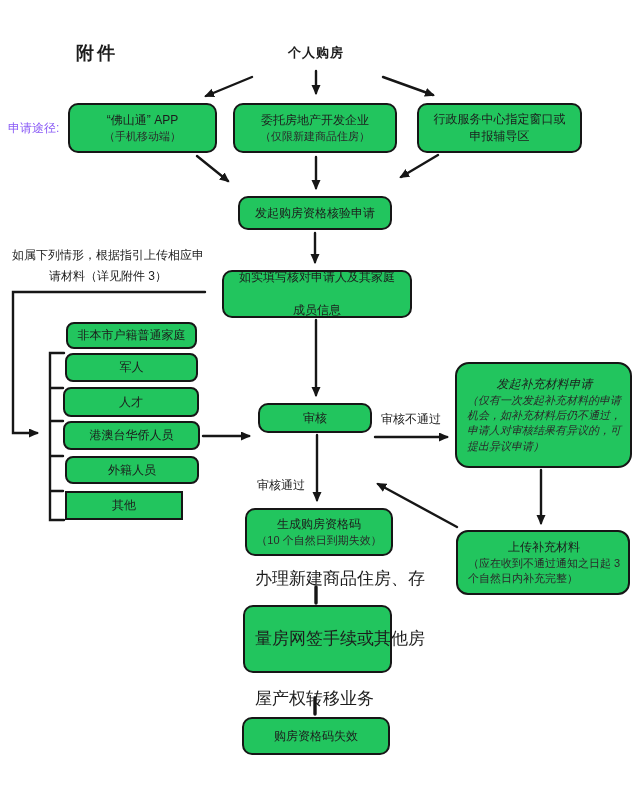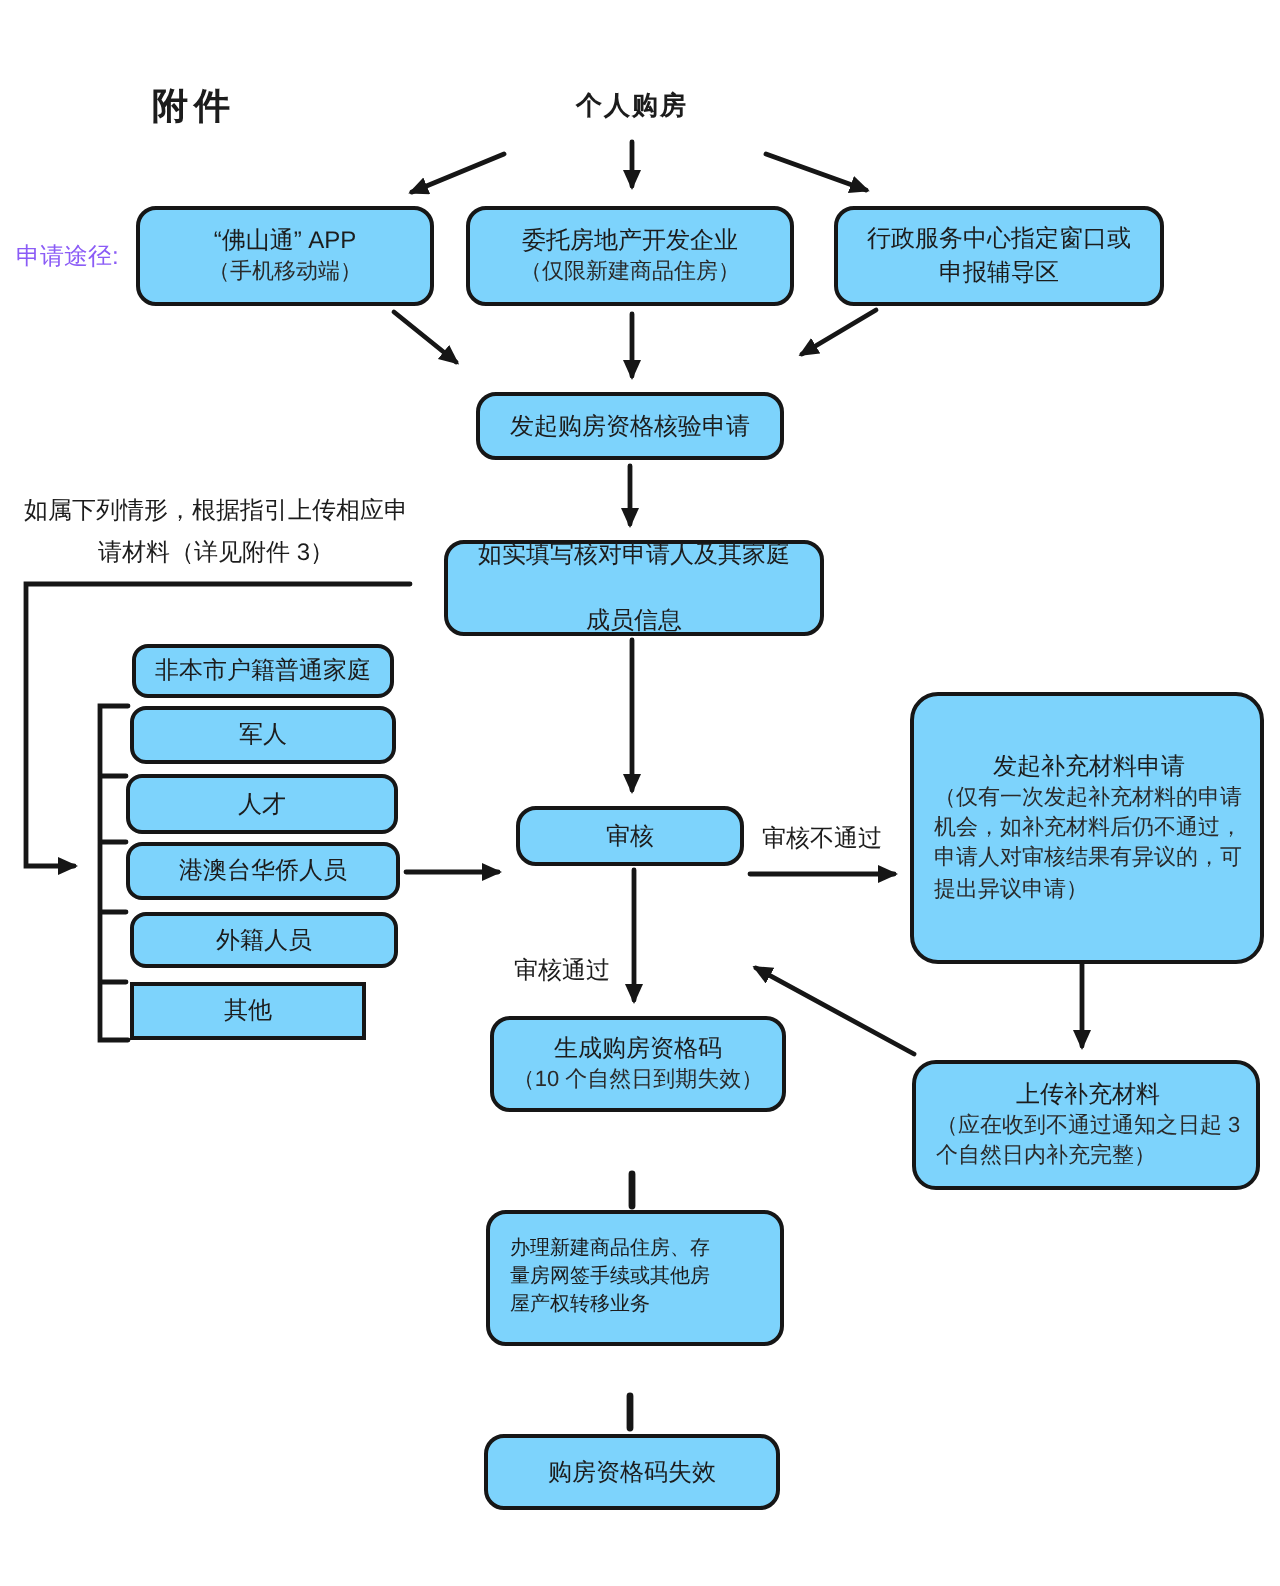--- a/index.html
+++ b/index.html
@@ -4,21 +4,21 @@
 <style>
   html,body{margin:0;padding:0;background:#ffffff;}
   #stage{
     position:relative;width:640px;height:793px;background:#ffffff;overflow:hidden;
     font-family:"Liberation Sans","DejaVu Sans",sans-serif;color:#1c1c1c;
   }
   .abs{position:absolute;}
   #connectors{position:absolute;left:0;top:0;width:640px;height:793px;}
   .node{
     position:absolute;box-sizing:border-box;border:2px solid #161616;border-radius:10px;
-    background:#7dd3fc;display:flex;flex-direction:column;align-items:center;justify-content:center;
+    background:#22c55e;display:flex;flex-direction:column;align-items:center;justify-content:center;
     text-align:center;font-size:12px;line-height:1.4;
   }
   .node .ln{white-space:nowrap;}
   .node .sub{font-size:11px;color:#2a2a2a;}
   .node.left-align{align-items:flex-start;text-align:left;padding:5px 8px 5px 10px;}
   .node.left-align .title{align-self:center;}
   .doc-title{font-size:18px;font-weight:bold;letter-spacing:3px;}
   .start-label{font-size:13px;font-weight:bold;letter-spacing:1px;}
   .side-label{font-size:12px;color:#8b5cf6;white-space:nowrap;}
   .annotation{width:206px;text-align:center;font-size:12px;line-height:21px;}
@@ -111,40 +111,40 @@
   <div class="node" style="left:63px;top:421px;width:137px;height:29px;border-radius:8px;">
     <div class="ln">港澳台华侨人员</div>
   </div>
   <div class="node" style="left:65px;top:456px;width:134px;height:28px;border-radius:8px;">
     <div class="ln">外籍人员</div>
   </div>
   <div class="node" style="left:65px;top:491px;width:118px;height:29px;border-radius:0;">
     <div class="ln">其他</div>
   </div>
 
-  <div class="node left-align" style="left:455px;top:346px;width:177px;height:136px;border-radius:14px;">
+  <div class="node left-align" style="left:455px;top:362px;width:177px;height:106px;border-radius:14px;font-style:italic;">
     <div class="ln title">发起补充材料申请</div>
     <div class="ln sub">（仅有一次发起补充材料的申请</div>
     <div class="ln sub">机会，如补充材料后仍不通过，</div>
     <div class="ln sub">申请人对审核结果有异议的，可</div>
     <div class="ln sub">提出异议申请）</div>
   </div>
 
   <div class="node left-align" style="left:456px;top:530px;width:174px;height:65px;border-radius:12px;">
     <div class="ln title">上传补充材料</div>
     <div class="ln sub">（应在收到不通过通知之日起 3</div>
     <div class="ln sub">个自然日内补充完整）</div>
   </div>
 
   <div class="node" style="left:245px;top:508px;width:148px;height:48px;">
     <div class="ln">生成购房资格码</div>
     <div class="ln sub">（10 个自然日到期失效）</div>
   </div>
 
-  <div class="node left-align" style="left:243px;top:605px;width:149px;height:68px;font-size:10px;">
+  <div class="node left-align" style="left:243px;top:605px;width:149px;height:68px;font-size:17px;gap:36px;">
     <div class="ln">办理新建商品住房、存</div>
     <div class="ln">量房网签手续或其他房</div>
     <div class="ln">屋产权转移业务</div>
   </div>
 
   <div class="node" style="left:242px;top:717px;width:148px;height:38px;">
     <div class="ln">购房资格码失效</div>
   </div>
 
 </div>

